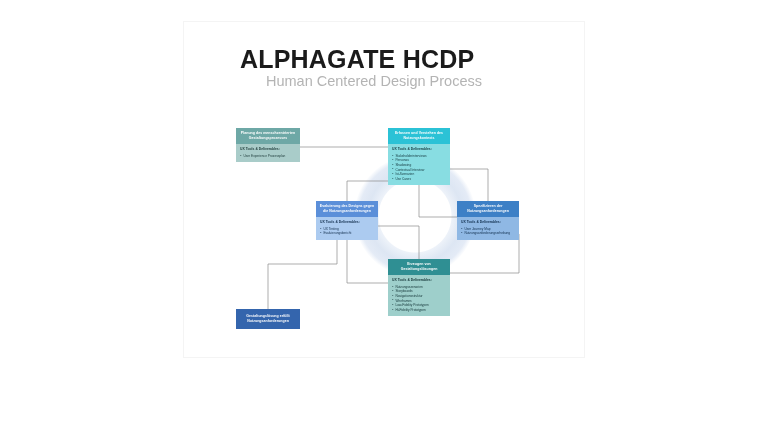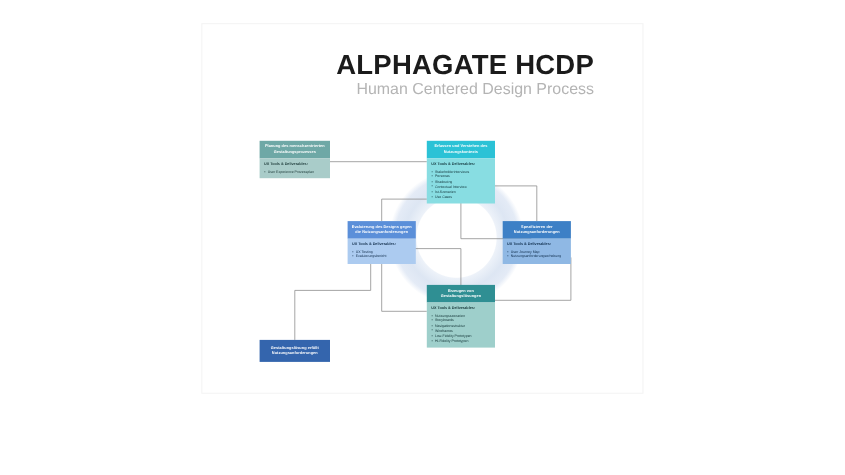--- a/index.html
+++ b/index.html
@@ -34,37 +34,36 @@
     border: 1px solid #f4f4f4;
     box-sizing: border-box;
   }
 
   
   .title-block {
     position: absolute;
     left: 240px;
     top: 46px;
     width: 300px;
-    text-align: right;
   }
   .title-main {
     font-size: 25px;
     font-weight: bold;
     letter-spacing: 0.2px;
     color: #1b1b1b;
     line-height: 1.06;
     white-space: nowrap;
   }
   .title-sub {
     font-size: 14.5px;
     font-weight: normal;
     color: #b4b4b4;
     line-height: 1.1;
     margin-top: 1px;
-    margin-left: 78px;
+    margin-left: 26px;
     white-space: nowrap;
   }
 
   
   .diagram {
     position: absolute;
     left: 183px;
     top: 21px;
     width: 402px;
     height: 337px;

